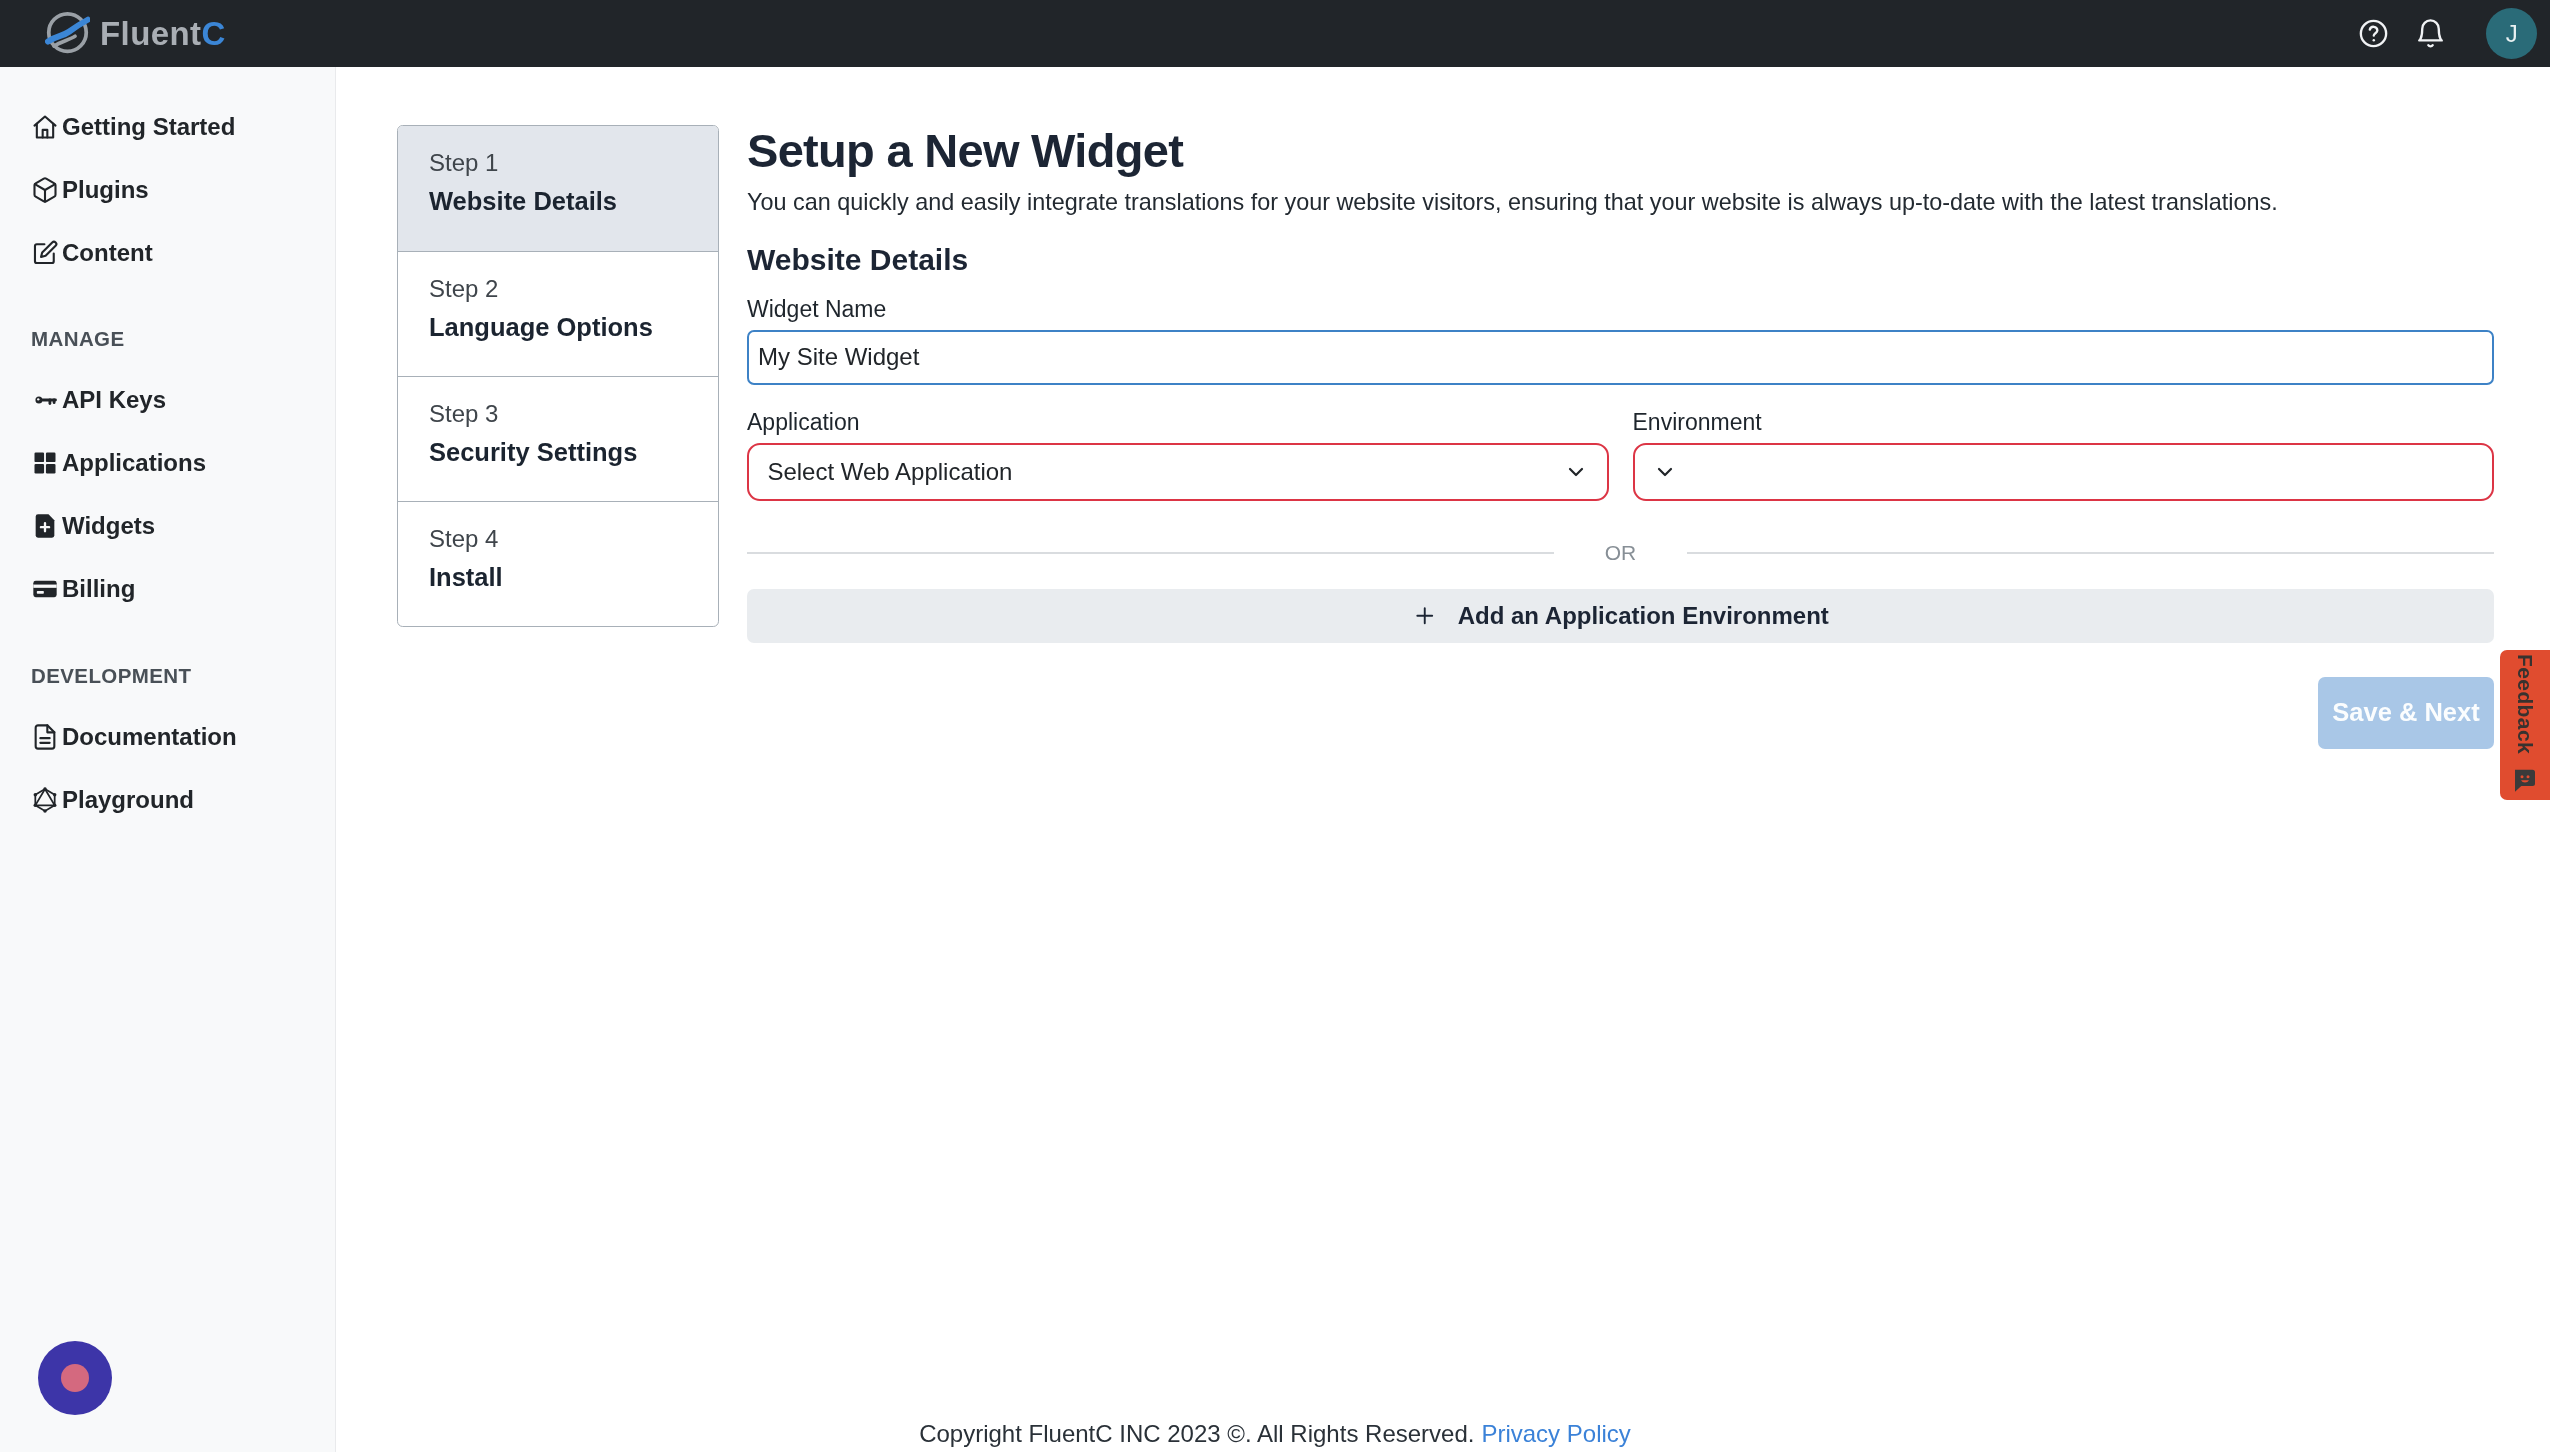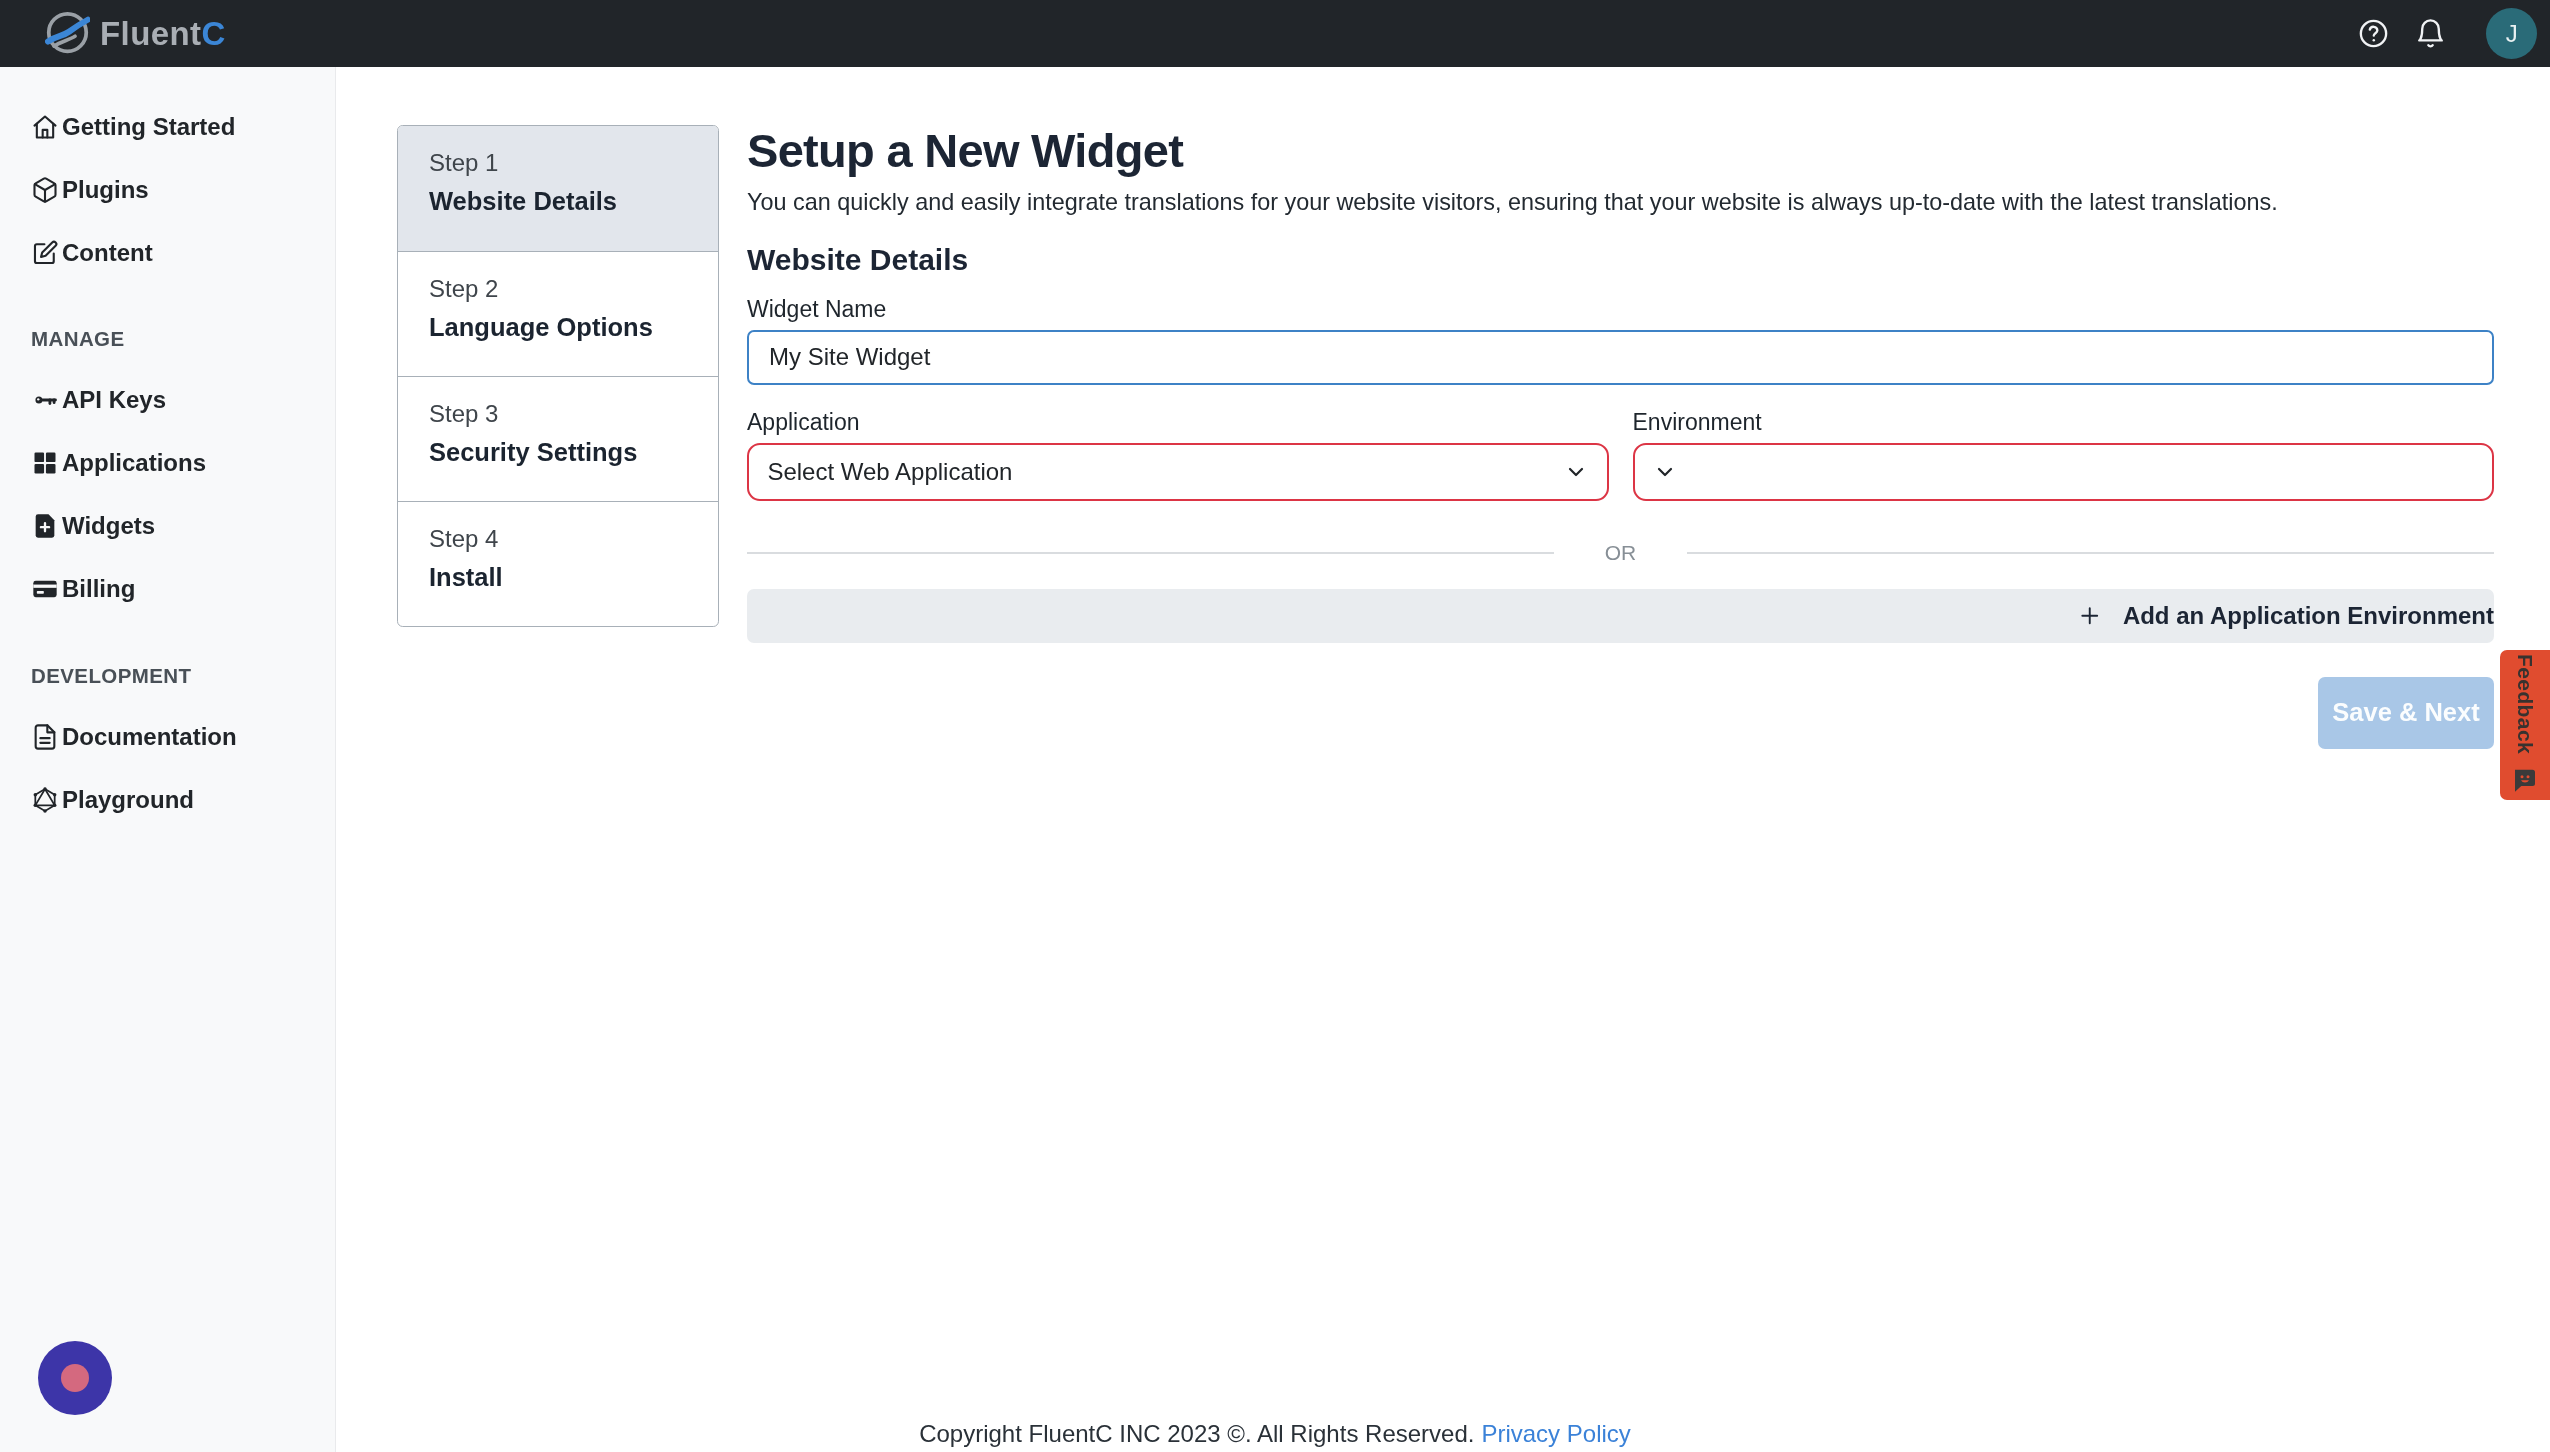--- a/index.html
+++ b/index.html
@@ -54,37 +54,37 @@
   .step-title { font-size:25.5px; font-weight:700; color:#1b2430; }
 
   
   .form-area { position:absolute; left:747px; top:125px; width:1747px; }
   .page-title { font-size:47px; font-weight:800; color:#1c2534; letter-spacing:-0.7px; line-height:1.1; }
   .page-description { margin-top:12.8px; font-size:23.4px; color:#232a31; }
   .section-heading { margin-top:27px; font-size:30px; font-weight:700; color:#1c2534; }
   .field-label { margin-top:18.4px; margin-bottom:7px; font-size:23px; color:#1e252c; }
   .widget-name-input {
     width:100%; height:55px; border:2.1px solid #3d82c6; border-radius:7px;
-    font-size:24px; color:#212529; padding:0 20px; outline:none; background:#fff;
+    font-size:24px; color:#212529; padding:0 9px; outline:none; background:#fff;
     font-family:"Liberation Sans","DejaVu Sans",sans-serif;
   }
   .grid-row { display:grid; grid-template-columns:1fr 1fr; column-gap:24px; margin-top:24px; }
   .select-box {
     height:58px; border:2.1px solid #dc3545; border-radius:13px; background:#fff;
     display:flex; align-items:center; justify-content:space-between;
     padding:0 18.4px; font-size:24px; color:#212529; cursor:pointer;
   }
   .chevron-icon { width:24px; height:24px; color:#212529; }
   .or-row { margin-top:40px; display:flex; align-items:center; }
   .or-line { flex:1; height:1.4px; background:#d9dcdf; }
   .or-text { margin:0 51px; font-size:21px; color:#878f96; }
   .add-env-button {
     margin-top:24px; width:100%; height:54px; background:#e9ecef; border:none;
     border-radius:7px; font-size:24px; font-weight:600; color:#1c2534;
-    display:flex; align-items:center; justify-content:flex-end; gap:20px; cursor:pointer;
+    display:flex; align-items:center; justify-content:center; gap:20px; cursor:pointer;
     font-family:"Liberation Sans","DejaVu Sans",sans-serif;
   }
   .plus-icon { width:25.5px; height:25.5px; color:#1c2534; }
   .save-row { margin-top:34px; display:flex; justify-content:flex-end; }
   .save-next-button {
     width:176px; height:72px; background:#a9c7e7; color:#fbfdfe; border:none;
     border-radius:7px; font-size:25.5px; font-weight:600; cursor:pointer;
     font-family:"Liberation Sans","DejaVu Sans",sans-serif;
   }
 

